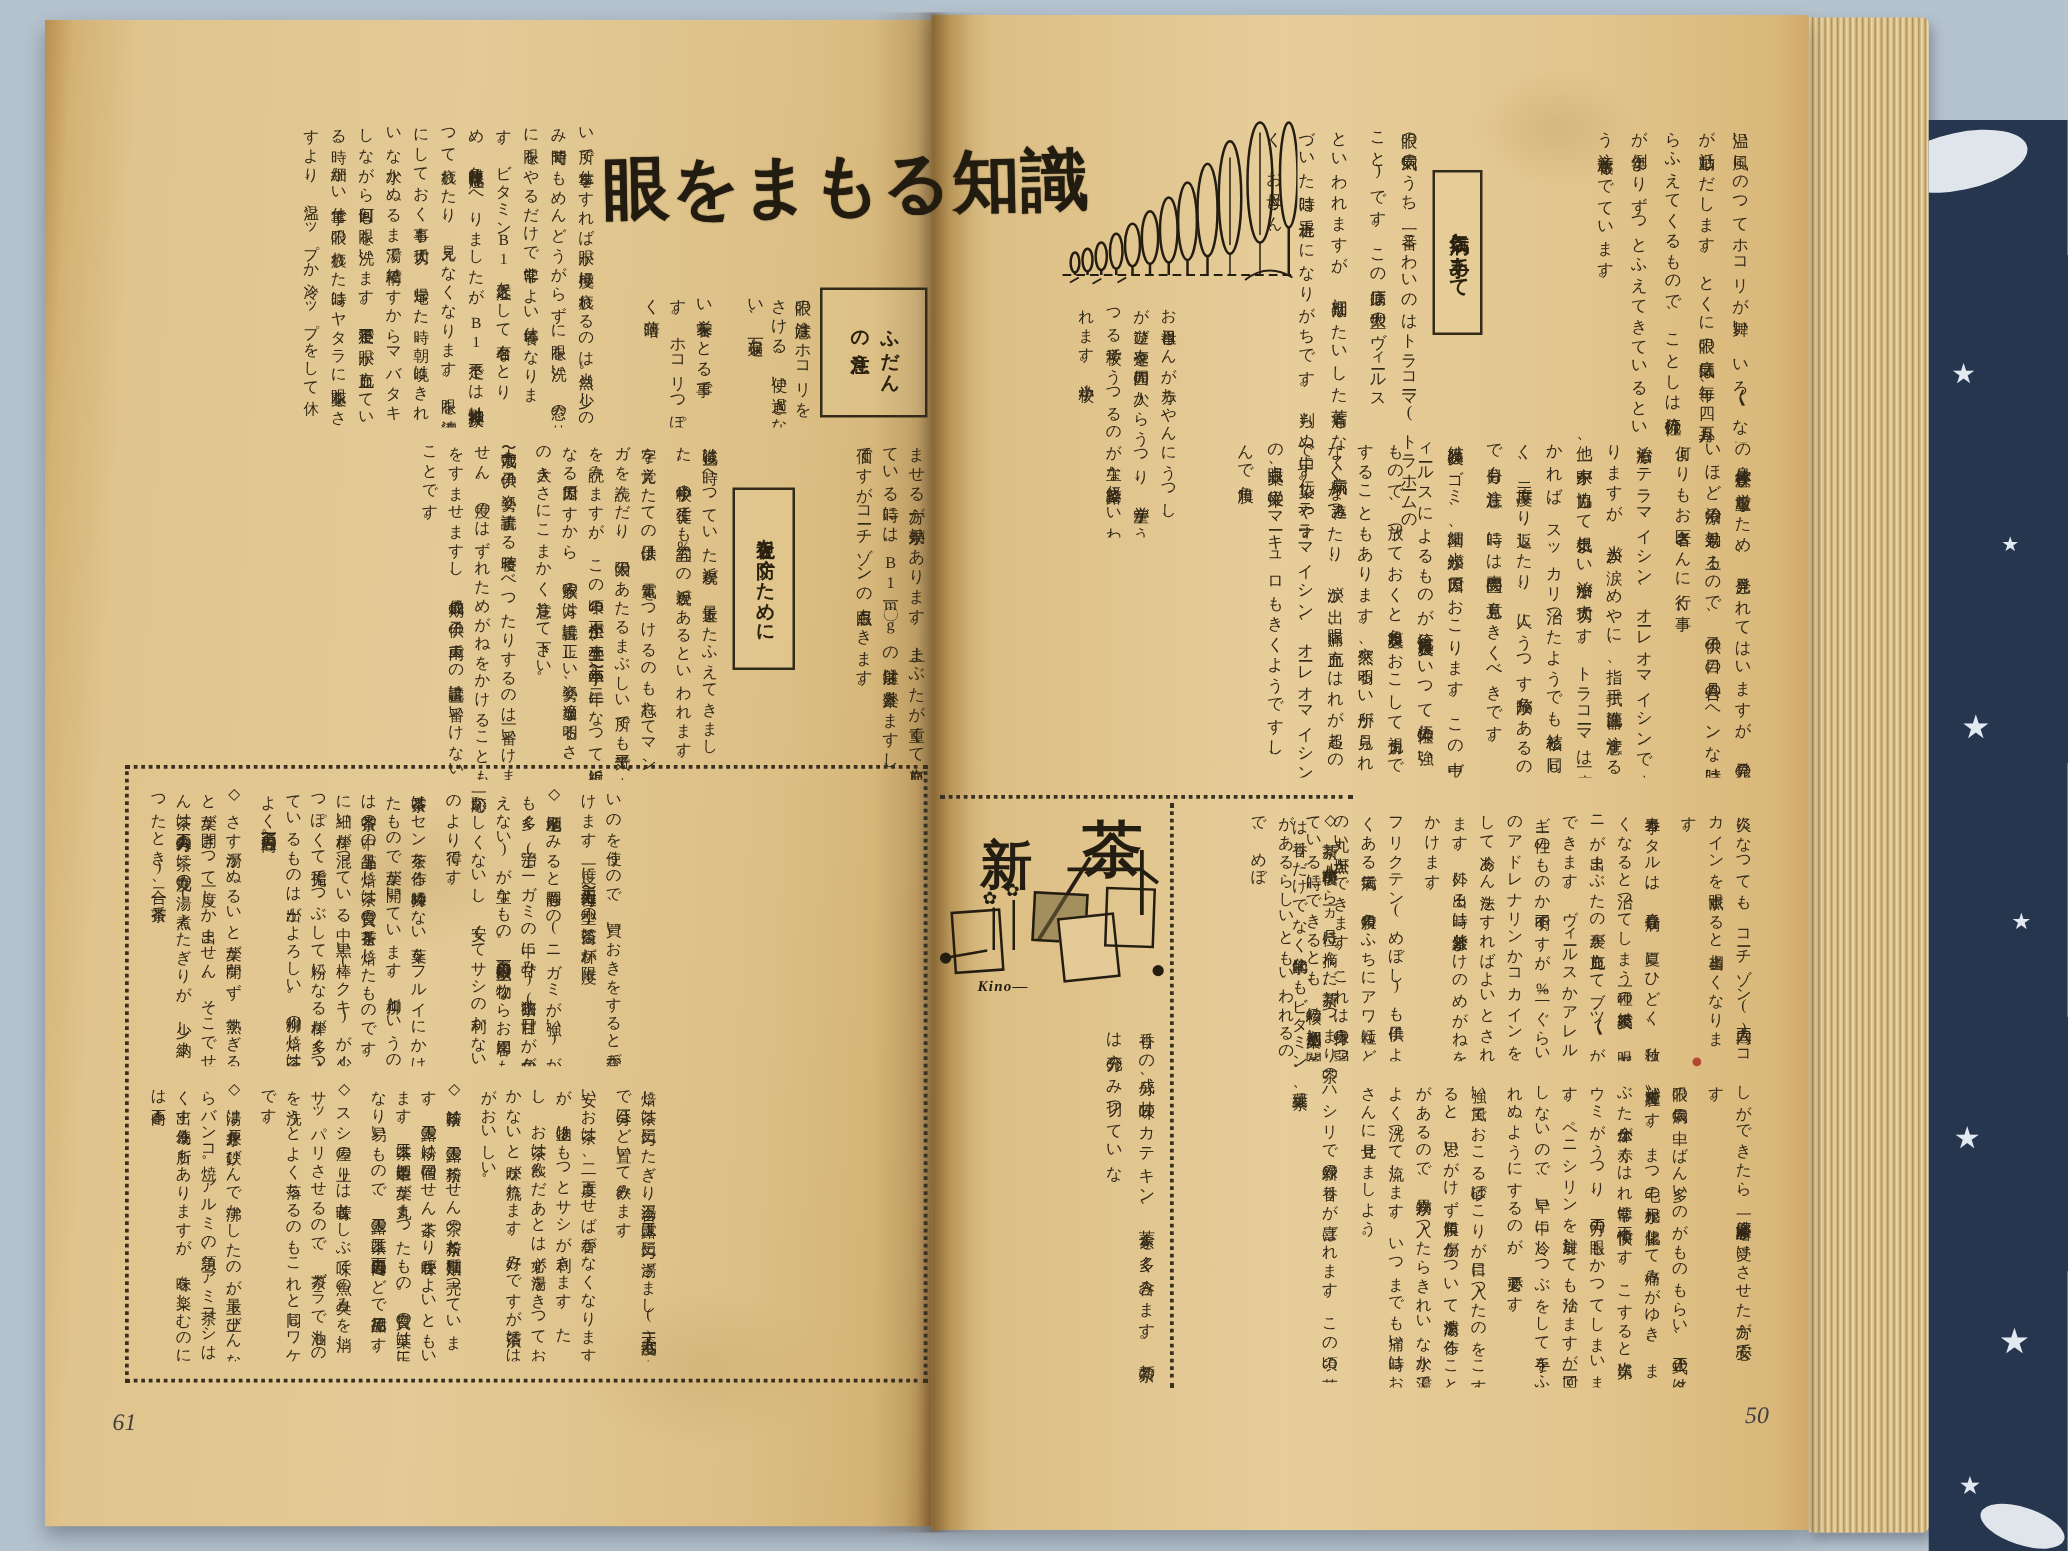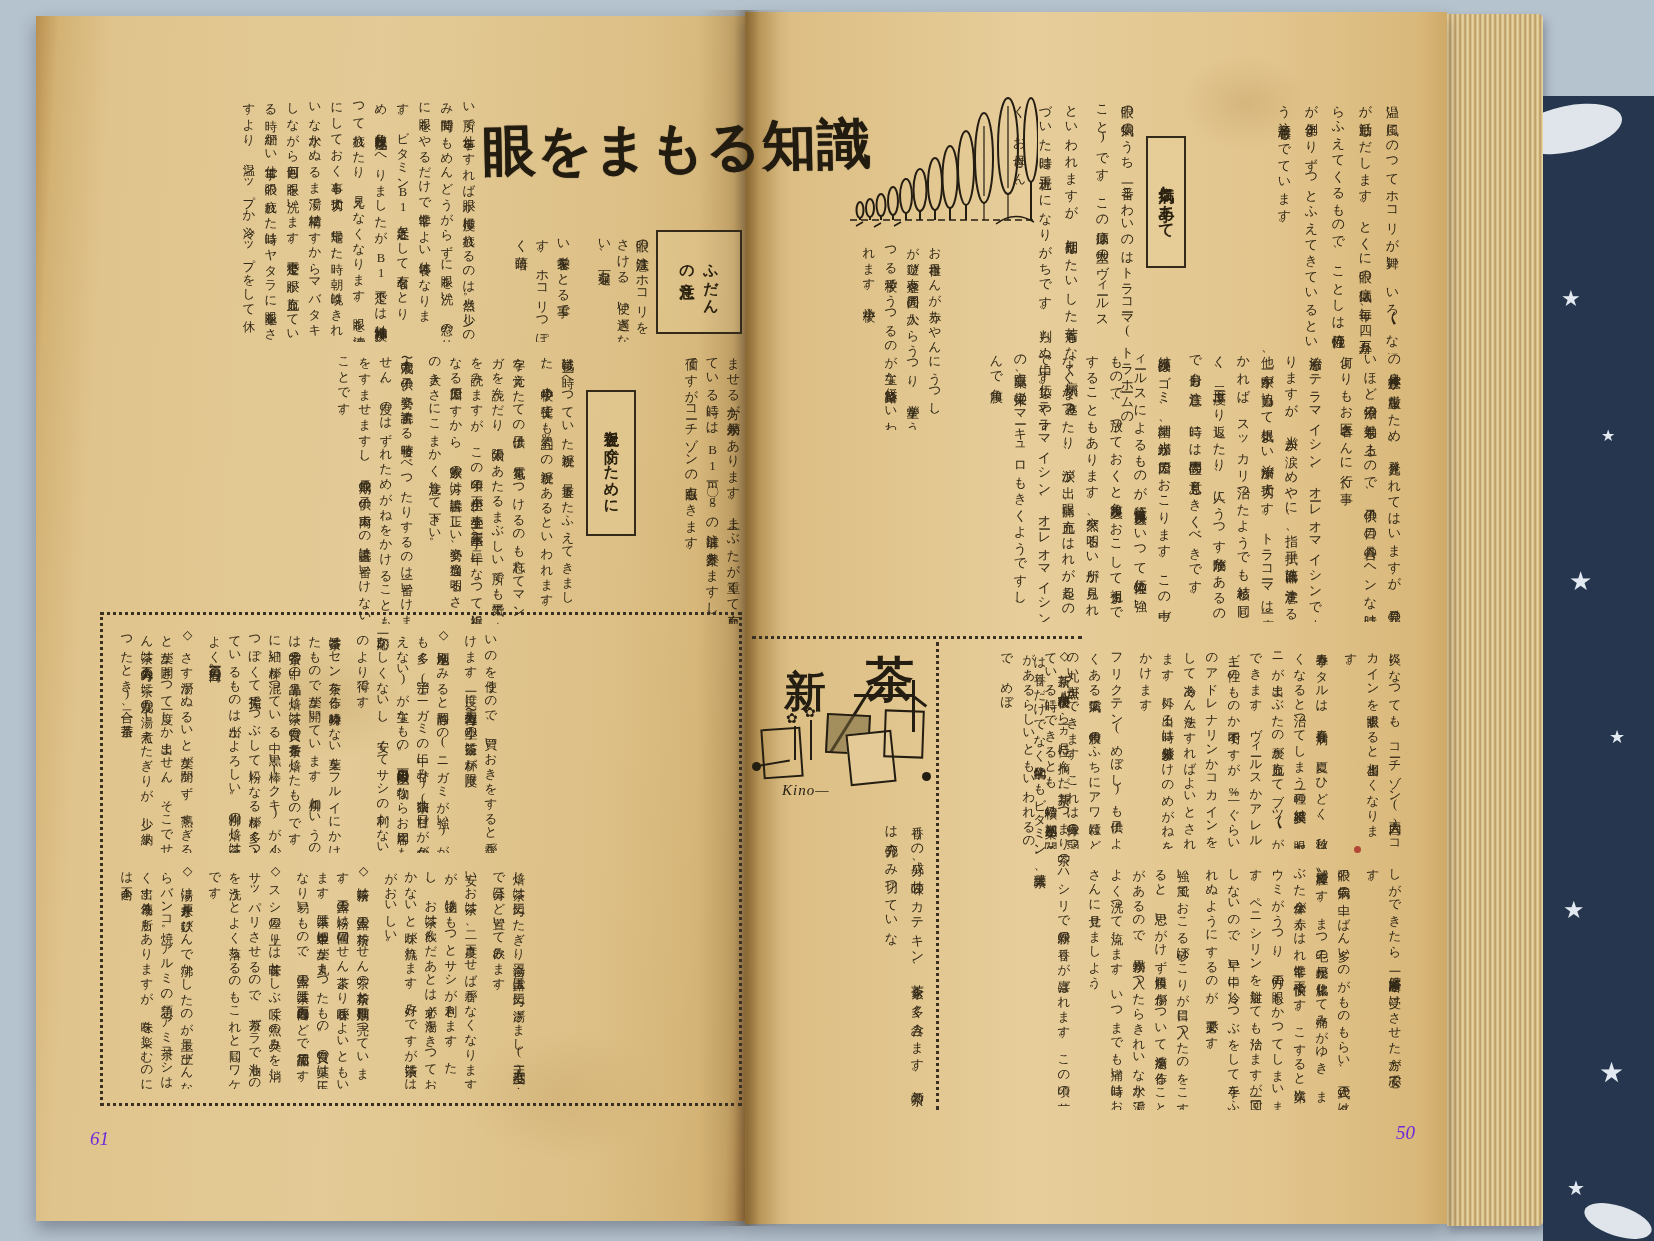--- a/index.html
+++ b/index.html
@@ -45,22 +45,22 @@
   .dotted-v{position:absolute;border-left:3px dotted #3a3022;}
 
   .tealogo{position:absolute;left:754px;top:650px;width:178px;height:152px;color:#241d12;}
   .tealogo span{position:absolute;}
   .lg-cha{right:18px;top:-2px;font-size:48px;font-weight:bold;}
   .lg-shin{left:30px;top:14px;font-size:42px;font-weight:bold;}
   .lg-line{position:absolute;background:#241d12;}
   .lg-rect{position:absolute;border:2px solid #241d12;box-sizing:border-box;}
   .lg-dot{position:absolute;width:9px;height:9px;border-radius:50%;background:#241d12;}
   .flower{font-size:14px;}
-  .sig{left:28px;top:132px;font-size:15px;font-style:italic;letter-spacing:1px;}
-  .pageno{position:absolute;font-size:19px;font-style:italic;color:#6d28d9;}
+  .sig{left:28px;top:132px;font-size:12px;font-style:italic;letter-spacing:1px;font-weight:bold;}
+  .pageno{position:absolute;font-size:19px;font-style:italic;color:#404040;}
 </style>
 </head>
 <body>
 
 <div class="scene">
 
   <div class="stack"></div>
   <div class="navy">
     <div class="blob" style="left:-30px;top:10px;width:110px;height:46px;transform:rotate(-12deg);"></div>
     <span class="star" style="left:18px;top:190px;font-size:22px;">★</span>

